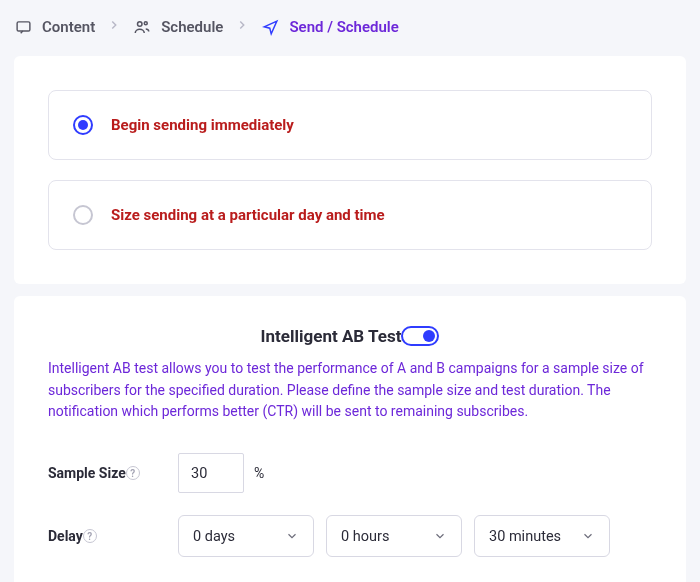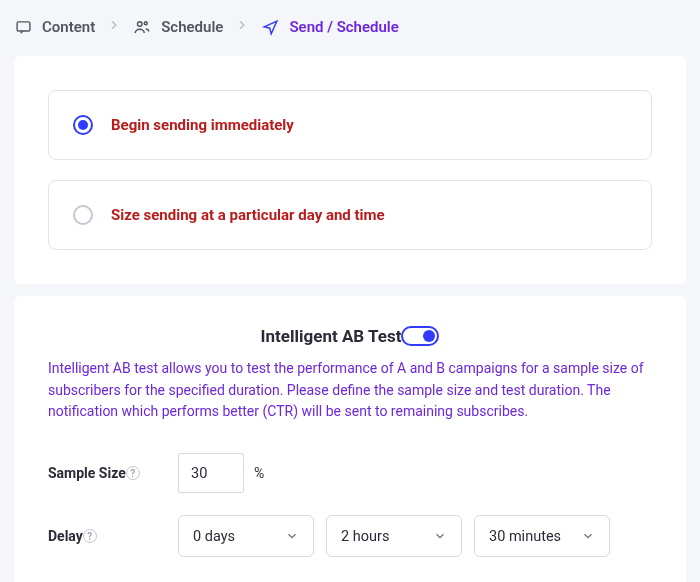--- a/index.html
+++ b/index.html
@@ -217,21 +217,21 @@
     <div class="select-group">
       <div class="select">
         <span>0 days</span>
         <span class="chev">
           <svg viewBox="0 0 24 24" width="14" height="14" fill="none" stroke="#6c6c7a" stroke-width="2">
               <path d="M6 9l6 6 6-6"></path>
             </svg>
         </span>
       </div>
       <div class="select">
-        <span>2 hours</span>
+        <span>0 hours</span>
         <span class="chev">
           <svg viewBox="0 0 24 24" width="14" height="14" fill="none" stroke="#6c6c7a" stroke-width="2">
               <path d="M6 9l6 6 6-6"></path>
             </svg>
         </span>
       </div>
       <div class="select">
         <span>30 minutes</span>
         <span class="chev">
           <svg viewBox="0 0 24 24" width="14" height="14" fill="none" stroke="#6c6c7a" stroke-width="2">

